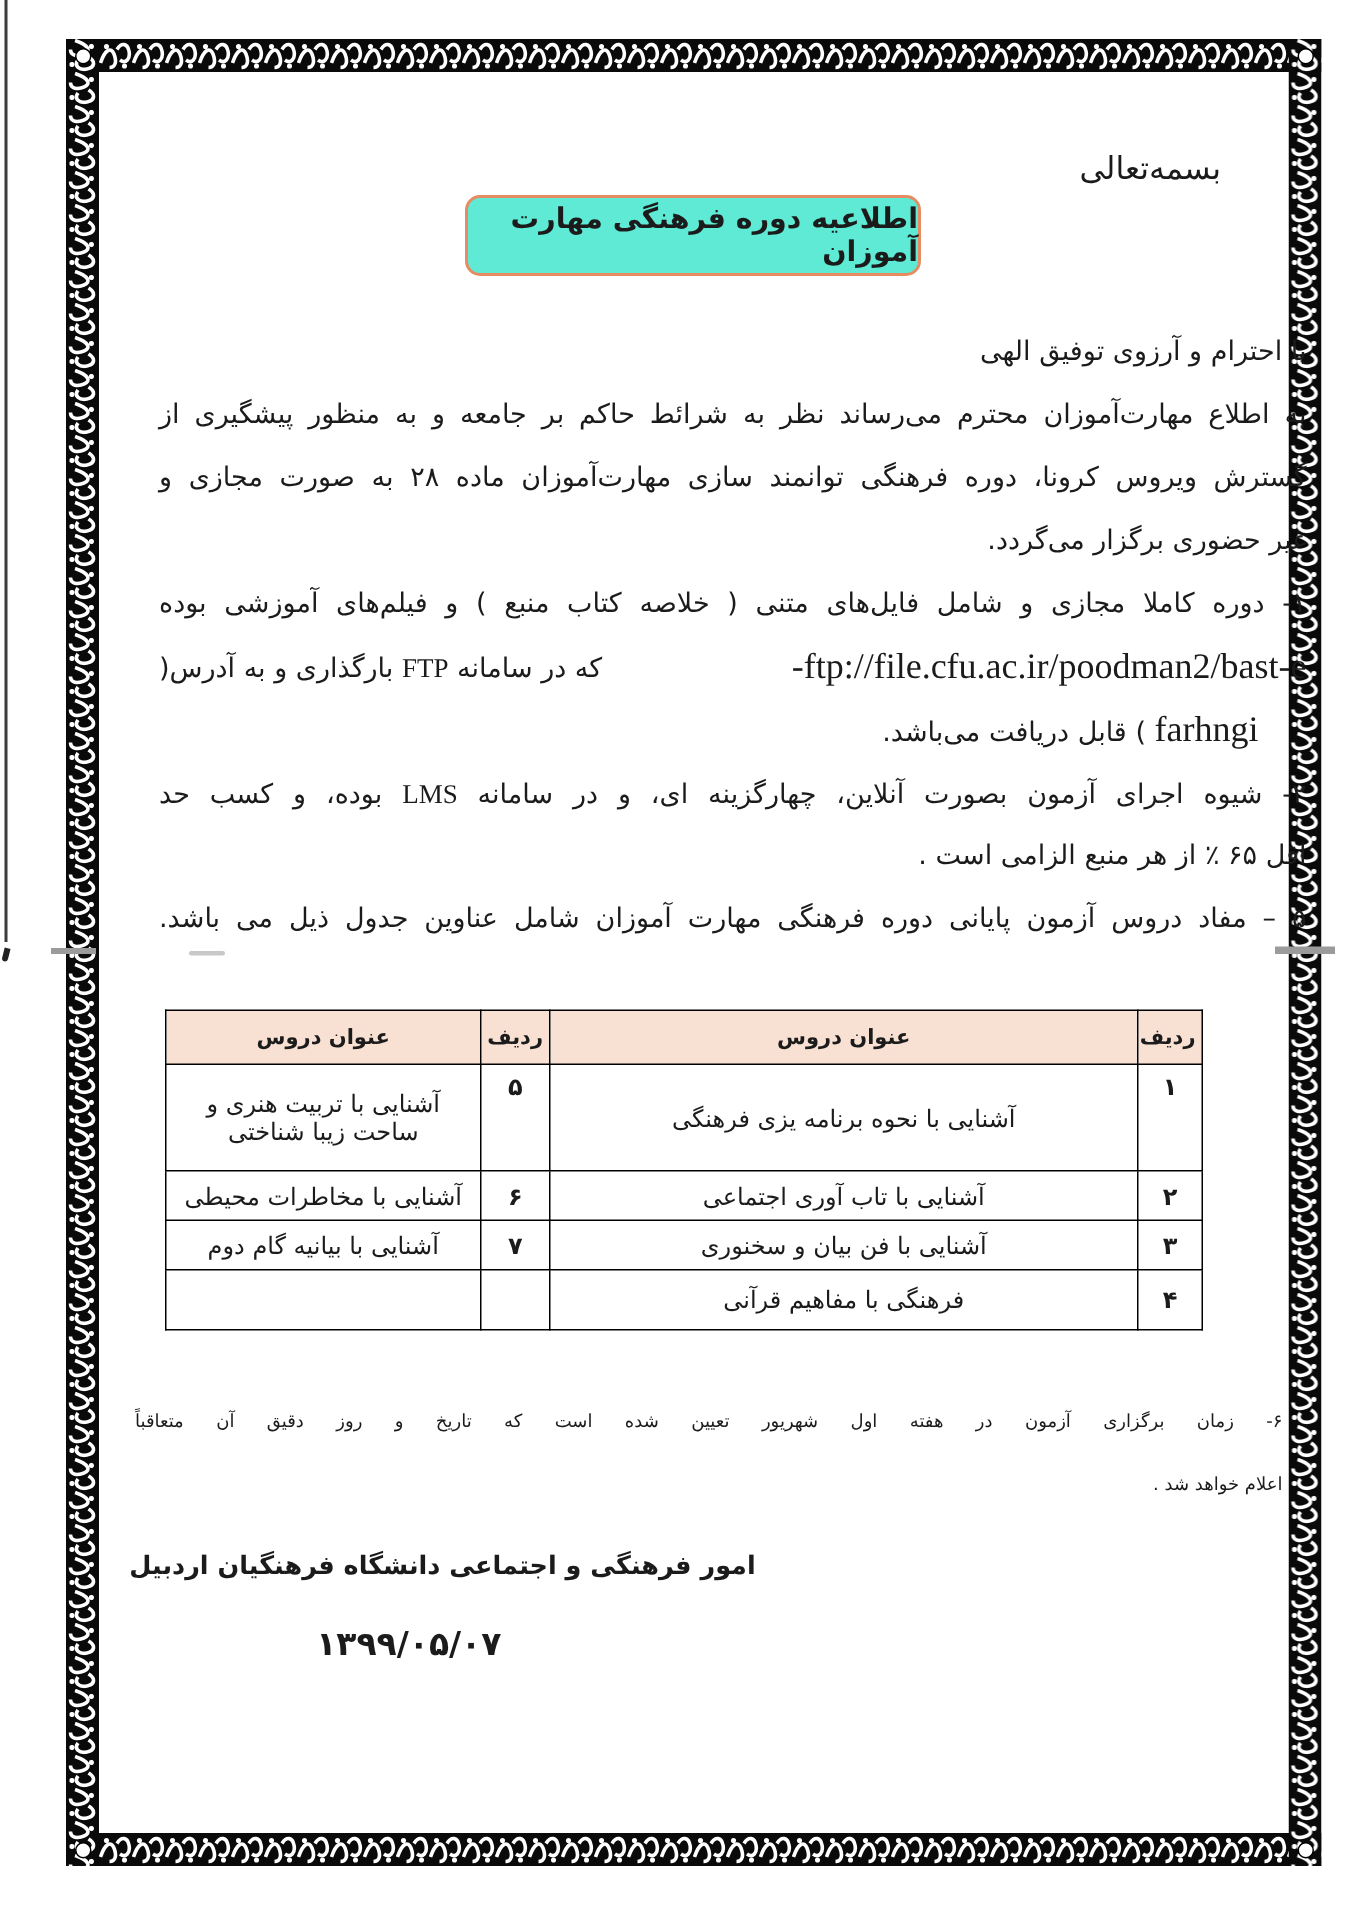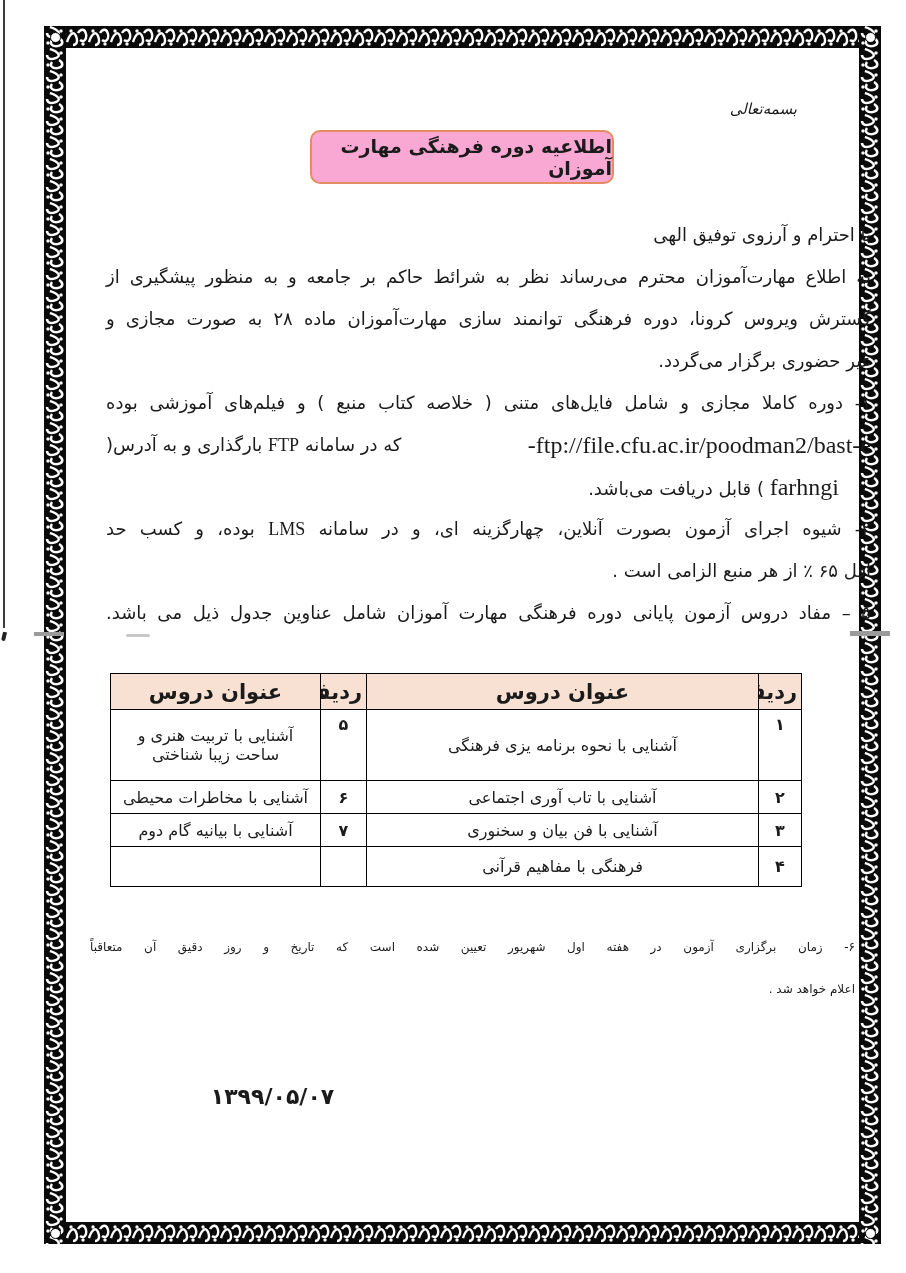--- a/index.html
+++ b/index.html
@@ -19,42 +19,42 @@
 
   
   .scan-vline{position:absolute;left:3px;top:0;width:2px;height:628px;background:#3c3c3c;}
   .scan-comma{position:absolute;left:2px;top:632px;width:4px;height:9px;background:#222;
               border-radius:0 0 4px 4px;transform:rotate(14deg);}
   .scan-tick-left{position:absolute;left:34px;top:632px;width:30px;height:4px;background:#9b9b9b;z-index:4;}
   .scan-tick-right{position:absolute;left:850px;top:631px;width:40px;height:5px;background:#9b9b9b;z-index:4;}
   .scan-smudge{position:absolute;left:126px;top:634px;width:24px;height:3px;background:#c8c8c8;border-radius:2px;}
 
   
-  .bismillah{position:absolute;right:109px;top:100px;font-size:15px;direction:rtl;font-style:italic;}
+  .bismillah{position:absolute;right:92px;top:100px;font-size:21px;direction:rtl;}
   .title-box{position:absolute;left:310px;top:130px;width:300px;height:50px;
-             background:#f9a8d4;border:2px solid #e68c63;border-radius:10px;
+             background:#5eead4;border:2px solid #e68c63;border-radius:10px;
              display:flex;align-items:center;justify-content:center;
              font-weight:bold;font-size:19px;direction:rtl;}
 
   
   .content{position:absolute;left:106px;top:214px;width:765px;font-size:18px;}
   .line{height:42px;line-height:42px;direction:rtl;text-align:right;}
   .just{text-align:justify;text-align-last:justify;text-justify:inter-word;}
   .split{display:flex;flex-direction:row-reverse;justify-content:space-between;}
   .l7{direction:ltr;text-align:right;padding-left:0;padding-right:32px;}
   .latin{font-family:"Liberation Serif",serif;}
   .url{font-size:24px;}
   .content2{position:absolute;left:90px;top:926px;width:765px;font-size:12px;}
 
   
   .course-table{position:absolute;left:110px;top:673px;border-collapse:collapse;
                 direction:rtl;table-layout:fixed;width:691px;background:#fff;}
   .course-table td,.course-table th{border:1.6px solid #000;text-align:center;
                 vertical-align:middle;font-size:16px;overflow:hidden;padding:0 4px;}
-  .course-table thead th{background:#f8e1d3;height:35px;font-weight:bold;font-size:21px;}
+  .course-table thead th{background:#f8e1d3;height:35px;font-weight:bold;font-size:14px;}
   .row-num{font-weight:bold;font-size:17px;}
   .r1{height:71px;} .r2{height:33px;} .r3{height:33px;} .r4{height:40px;}
   .r1 .row-num{vertical-align:top;padding-top:5px;}
 
   
   .signature{position:absolute;left:85px;top:1034px;width:420px;text-align:center;
              font-weight:bold;font-size:17px;direction:rtl;}
   .doc-date{position:absolute;left:85px;top:1084px;width:375px;text-align:center;
             font-weight:bold;font-size:22px;direction:rtl;}
 </style>
@@ -176,15 +176,16 @@
         <td></td>
       </tr>
     </tbody>
   </table>
 
   <div class="content2">
     <div class="line just">۶- زمان برگزاری آزمون در هفته اول شهریور تعیین شده است که تاریخ و روز دقیق آن متعاقباً</div>
     <div class="line">اعلام خواهد شد .</div>
   </div>
 
+  <div class="signature">امور فرهنگی و اجتماعی دانشگاه فرهنگیان اردبیل</div>
   <div class="doc-date">۱۳۹۹/۰۵/۰۷</div>
 
 </div>
 
 </body></html>

